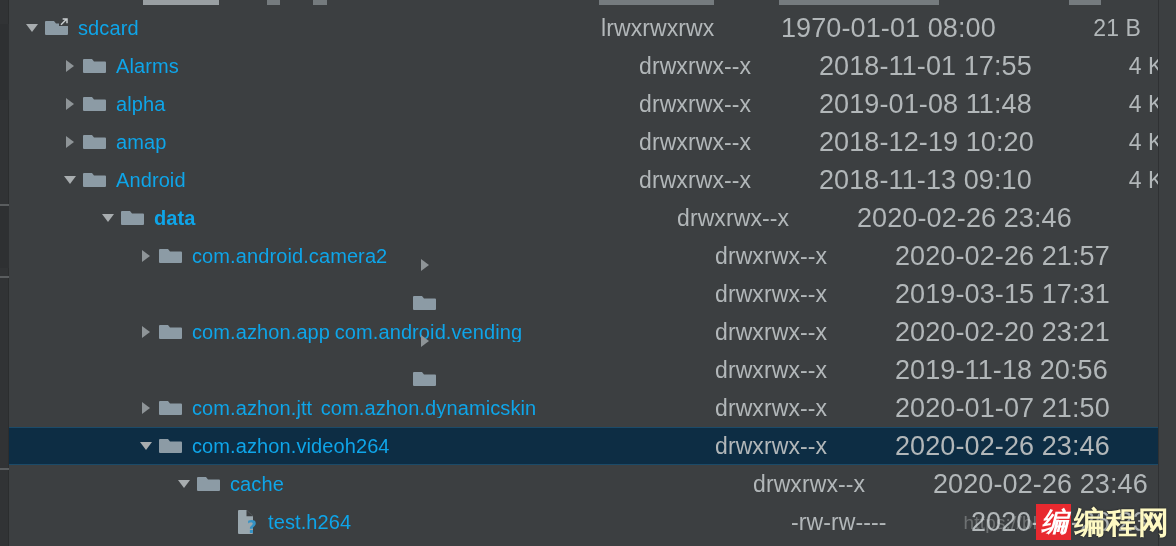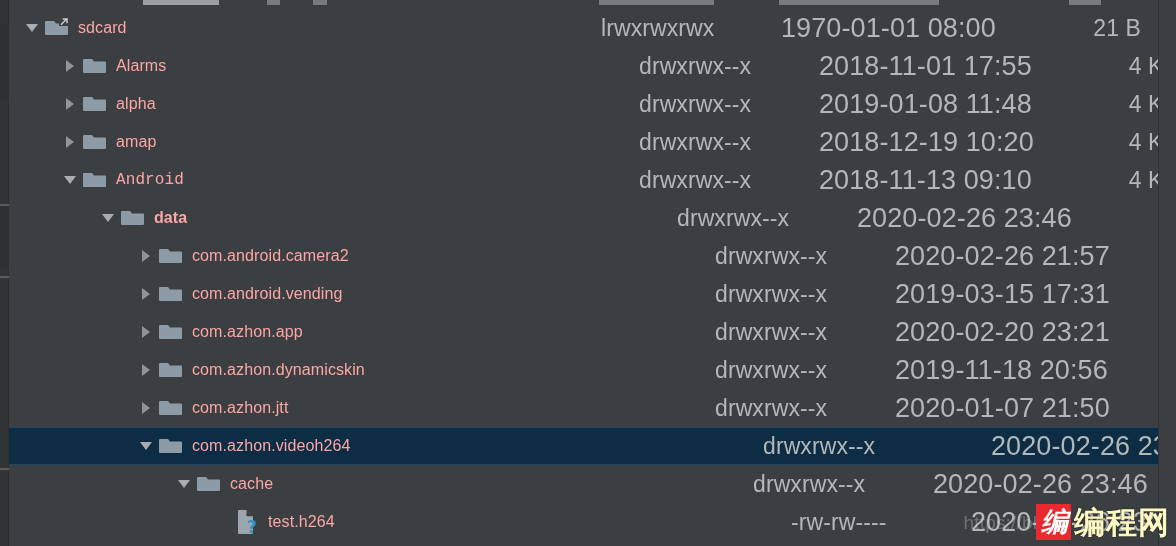--- a/index.html
+++ b/index.html
@@ -54,21 +54,20 @@
     position: relative;
     height: 38px;
     display: flex;
     align-items: center;
     box-sizing: border-box;
   }
   .row.selected {
     background: #0d2d44;
     border-top: 1px solid #1b4a68;
     border-bottom: 1px solid #1b4a68;
-    gap: 48px;
   }
   .row.partial {
     height: 9px;
     overflow: hidden;
     align-items: flex-end;
   }
 
   .name-cell {
     display: flex;
     align-items: center;
@@ -93,22 +92,22 @@
     width: 26px;
     height: 38px;
     display: flex;
     align-items: center;
     justify-content: flex-start;
     margin-left: 2px;
   }
   .icon-folder svg, .icon-file svg { display: block; }
 
   .node-label {
-    font-size: 16px;
-    color: #fca5a5;
+    font-size: 20px;
+    color: #0ea5e9;
     letter-spacing: 0.1px;
     padding-left: 7px;
     line-height: 1;
   }
 
   .perm-cell {
     flex: 0 0 auto;
     width: 180px;
     font-size: 23px;
     color: #b2b7b9;
@@ -286,21 +285,21 @@
               <path d="M1 3 h8 l2 2.4 h11 a1 1 0 0 1 1 1 V16 a1 1 0 0 1 -1 1 H1 a1 1 0 0 1 -1 -1 V4 a1 1 0 0 1 1 -1 z" fill="#8c9ba5"></path>
             </svg>
           </span>
           <span class="node-label">amap</span>
         </div>
         <div class="perm-cell">drwxrwx--x</div>
         <div class="date-cell">2018-12-19 10:20</div>
         <div class="size-cell">4 KB</div>
       </div>
       <div class="row">
-        <div class="name-cell" style="padding-left:50px;font-family:Liberation Mono, monospace;">
+        <div class="name-cell" style="padding-left:50px;">
           <span class="twisty">
             <svg width="16" height="16" viewBox="0 0 16 16">
               <path d="M2 4 L14 4 L8 12 Z" fill="#a8adaf"></path>
             </svg>
           </span>
           <span class="icon-folder">
             <svg width="24" height="20" viewBox="0 0 24 20">
               <path d="M1 3 h8 l2 2.4 h11 a1 1 0 0 1 1 1 V16 a1 1 0 0 1 -1 1 H1 a1 1 0 0 1 -1 -1 V4 a1 1 0 0 1 1 -1 z" fill="#8c9ba5"></path>
             </svg>
           </span>
@@ -340,57 +339,57 @@
               <path d="M1 3 h8 l2 2.4 h11 a1 1 0 0 1 1 1 V16 a1 1 0 0 1 -1 1 H1 a1 1 0 0 1 -1 -1 V4 a1 1 0 0 1 1 -1 z" fill="#8c9ba5"></path>
             </svg>
           </span>
           <span class="node-label">com.android.camera2</span>
         </div>
         <div class="perm-cell">drwxrwx--x</div>
         <div class="date-cell">2020-02-26 21:57</div>
         <div class="size-cell">4 KB</div>
       </div>
       <div class="row">
+        <div class="name-cell" style="padding-left:126px;flex-direction:column;">
+          <span class="twisty">
+            <svg width="16" height="16" viewBox="0 0 16 16">
+              <path d="M4 2 L12 8 L4 14 Z" fill="#8e9497"></path>
+            </svg>
+          </span>
+          <span class="icon-folder">
+            <svg width="24" height="20" viewBox="0 0 24 20">
+              <path d="M1 3 h8 l2 2.4 h11 a1 1 0 0 1 1 1 V16 a1 1 0 0 1 -1 1 H1 a1 1 0 0 1 -1 -1 V4 a1 1 0 0 1 1 -1 z" fill="#8c9ba5"></path>
+            </svg>
+          </span>
+          <span class="node-label">com.android.vending</span>
+        </div>
+        <div class="perm-cell">drwxrwx--x</div>
+        <div class="date-cell">2019-03-15 17:31</div>
+        <div class="size-cell">4 KB</div>
+      </div>
+      <div class="row">
         <div class="name-cell" style="padding-left:126px;">
           <span class="twisty">
             <svg width="16" height="16" viewBox="0 0 16 16">
               <path d="M4 2 L12 8 L4 14 Z" fill="#8e9497"></path>
             </svg>
           </span>
           <span class="icon-folder">
             <svg width="24" height="20" viewBox="0 0 24 20">
               <path d="M1 3 h8 l2 2.4 h11 a1 1 0 0 1 1 1 V16 a1 1 0 0 1 -1 1 H1 a1 1 0 0 1 -1 -1 V4 a1 1 0 0 1 1 -1 z" fill="#8c9ba5"></path>
             </svg>
           </span>
-          <span class="node-label">com.android.vending</span>
-        </div>
-        <div class="perm-cell">drwxrwx--x</div>
-        <div class="date-cell">2019-03-15 17:31</div>
-        <div class="size-cell">4 KB</div>
-      </div>
-      <div class="row">
-        <div class="name-cell" style="padding-left:126px;">
-          <span class="twisty">
-            <svg width="16" height="16" viewBox="0 0 16 16">
-              <path d="M4 2 L12 8 L4 14 Z" fill="#8e9497"></path>
-            </svg>
-          </span>
-          <span class="icon-folder">
-            <svg width="24" height="20" viewBox="0 0 24 20">
-              <path d="M1 3 h8 l2 2.4 h11 a1 1 0 0 1 1 1 V16 a1 1 0 0 1 -1 1 H1 a1 1 0 0 1 -1 -1 V4 a1 1 0 0 1 1 -1 z" fill="#8c9ba5"></path>
-            </svg>
-          </span>
           <span class="node-label">com.azhon.app</span>
         </div>
         <div class="perm-cell">drwxrwx--x</div>
         <div class="date-cell">2020-02-20 23:21</div>
         <div class="size-cell">4 KB</div>
       </div>
       <div class="row">
-        <div class="name-cell" style="padding-left:126px;">
+        <div class="name-cell" style="padding-left:126px;flex-direction:column;">
           <span class="twisty">
             <svg width="16" height="16" viewBox="0 0 16 16">
               <path d="M4 2 L12 8 L4 14 Z" fill="#8e9497"></path>
             </svg>
           </span>
           <span class="icon-folder">
             <svg width="24" height="20" viewBox="0 0 24 20">
               <path d="M1 3 h8 l2 2.4 h11 a1 1 0 0 1 1 1 V16 a1 1 0 0 1 -1 1 H1 a1 1 0 0 1 -1 -1 V4 a1 1 0 0 1 1 -1 z" fill="#8c9ba5"></path>
             </svg>
           </span>

